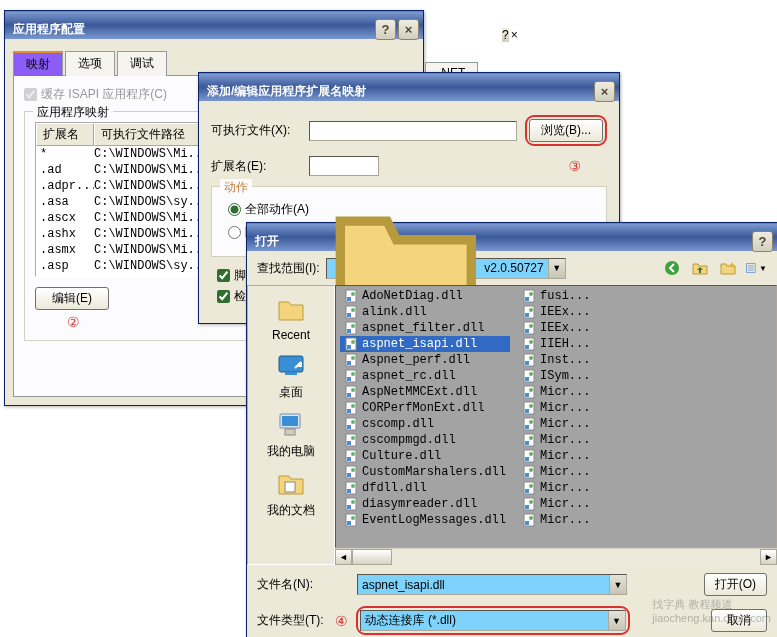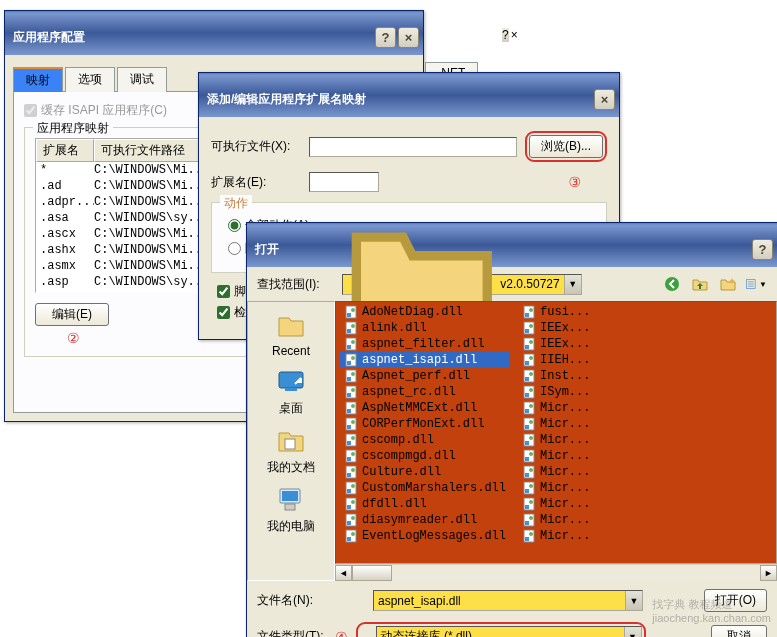--- a/index.html
+++ b/index.html
@@ -14,21 +14,21 @@
   overflow: hidden;
   position: relative;
 }
 .win {
   position: absolute;
   background: #ECE9D8;
   border: 1px solid #0A246A;
   box-shadow: 1px 1px 3px rgba(0,0,0,0.3);
 }
 .titlebar {
-  height: 44px;
+  height: 28px;
   background: linear-gradient(to bottom, #5A7BBF 0%, #7A97CF 5%, #3B5998 50%, #7A97CF 100%);
   color: #fff;
   display: flex;
   align-items: center;
   padding: 8px 4px 0 8px;
   font-weight: bold;
 }
 .titlebar .title-text { flex: 1; }
 .titlebar .tb-btn {
   width: 21px; height: 21px;
@@ -46,21 +46,21 @@
 .tabs { display: flex; margin-top: 4px; }
 .tab {
   padding: 3px 12px;
   border: 1px solid #919B9C;
   border-bottom: none;
   background: #F5F4EF;
   margin-right: 2px;
   position: relative;
   cursor: pointer;
 }
-.tab.active { background: #3b82f6; border-top: 2px solid #E68B2C; z-index: 2; text-align: center; }
+.tab.active { background: #8b5cf6; border-top: 2px solid #E68B2C; z-index: 2; text-align: center; }
 .tab-content {
   border: 1px solid #919B9C;
   background: #FCFCFE;
   padding: 10px;
   margin-top: -1px;
 }
 .checkbox-line { display: flex; align-items: center; gap: 4px; color: #999; }
 .checkbox-line input { accent-color: #2E6E2E; }
 .fieldset {
   border: 1px solid #D0D0BF;
@@ -120,23 +120,22 @@
 
 .open-toolbar {
   display: flex; align-items: center; gap: 6px;
   padding: 6px 10px;
   background: #ECE9D8;
   justify-content: flex-end;
 }
 .combo {
   display: flex; align-items: center;
   border: 1px inset #ACA899;
-  background: #fde047;
+  background: #7dd3fc;
   height: 21px;
-  margin-left: 16px;
 }
 .combo-text { flex: 1; padding: 0 4px; display: flex; align-items: center; gap: 4px; }
 .combo-btn {
   width: 17px; height: 19px;
   background: linear-gradient(to bottom, #E3E3DA, #C8C5B3);
   border-left: 1px solid #ACA899;
   display: flex; align-items: center; justify-content: center;
   font-size: 9px;
 }
 .tool-ico {
@@ -153,21 +152,21 @@
   align-items: center;
   padding: 6px 0;
   gap: 4px;
 }
 .place { display: flex; flex-direction: column; align-items: center; gap: 2px; cursor: pointer; padding: 2px 0; }
 .place svg { width: 32px; height: 32px; }
 .place span { font-size: 12px; }
 
 .file-pane {
   flex: 1;
-  background: #c2410c;
+  background: #a3a3a3;
   border: 1px inset #ACA899;
   display: flex;
   overflow: hidden;
 }
 .file-col { display: flex; flex-direction: column; padding: 2px 4px; }
 .file-item {
   display: flex; align-items: center; gap: 4px;
   padding: 1px 4px;
   font-family: "Courier New", monospace;
   font-size: 12px;
@@ -394,32 +393,32 @@
         <svg viewBox="0 0 32 32">
             <rect x="4" y="6" width="24" height="16" rx="2" fill="#3A8FD4" stroke="#1E5A8C"></rect>
             <rect x="10" y="22" width="12" height="3" fill="#3A8FD4"></rect>
             <path d="M20 18l6-6" stroke="#fff" stroke-width="2"></path>
             <path d="M26 12v4h-4" fill="none" stroke="#fff" stroke-width="2"></path>
           </svg>
         <span>桌面</span>
       </div>
       <div class="place">
         <svg viewBox="0 0 32 32">
-            <path fill="#F4D47C" stroke="#B89A3E" d="M4 8h10l2 3h12v15H4z"></path>
-            <rect x="10" y="14" width="10" height="10" fill="#fff" stroke="#888"></rect>
-          </svg>
-        <span>我的文档</span>
-      </div>
-      <div class="place">
-        <svg viewBox="0 0 32 32">
             <rect x="5" y="5" width="20" height="14" rx="1" fill="#DDE8F4" stroke="#6A8CB0"></rect>
             <rect x="7" y="7" width="16" height="10" fill="#3A8FD4"></rect>
             <rect x="10" y="20" width="10" height="6" fill="#D0CCBE" stroke="#888"></rect>
           </svg>
         <span>我的电脑</span>
+      </div>
+      <div class="place">
+        <svg viewBox="0 0 32 32">
+            <path fill="#F4D47C" stroke="#B89A3E" d="M4 8h10l2 3h12v15H4z"></path>
+            <rect x="10" y="14" width="10" height="10" fill="#fff" stroke="#888"></rect>
+          </svg>
+        <span>我的文档</span>
       </div>
     </div>
 
     <div style="flex:1; display:flex; flex-direction:column;">
       <div class="file-pane" id="file-pane">
           <div class="file-col">
             <div class="file-item">
               <svg viewBox="0 0 14 14">
                 <rect x="2" y="1" width="10" height="12" fill="#fff" stroke="#888"></rect>
                 <rect x="3" y="8" width="4" height="4" fill="#4A90D0"></rect>

